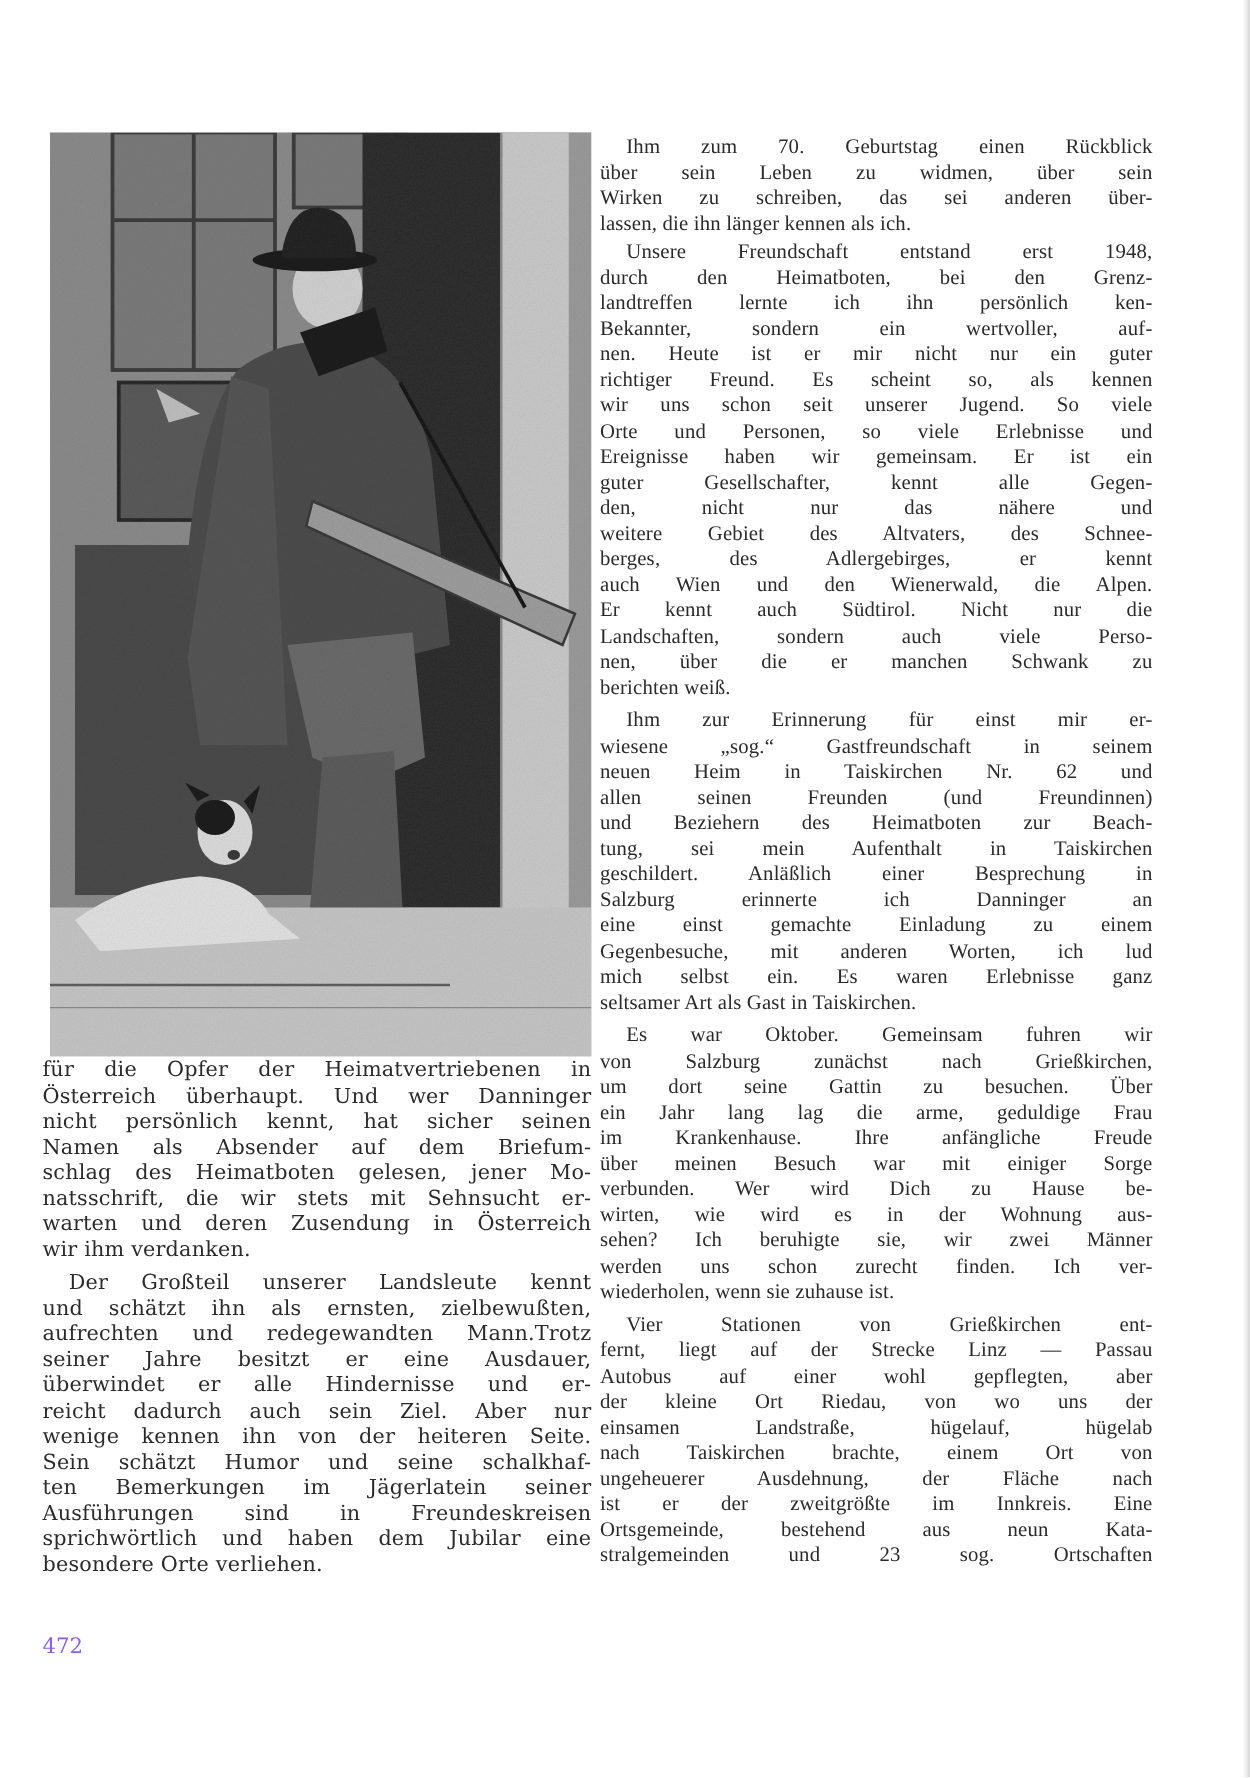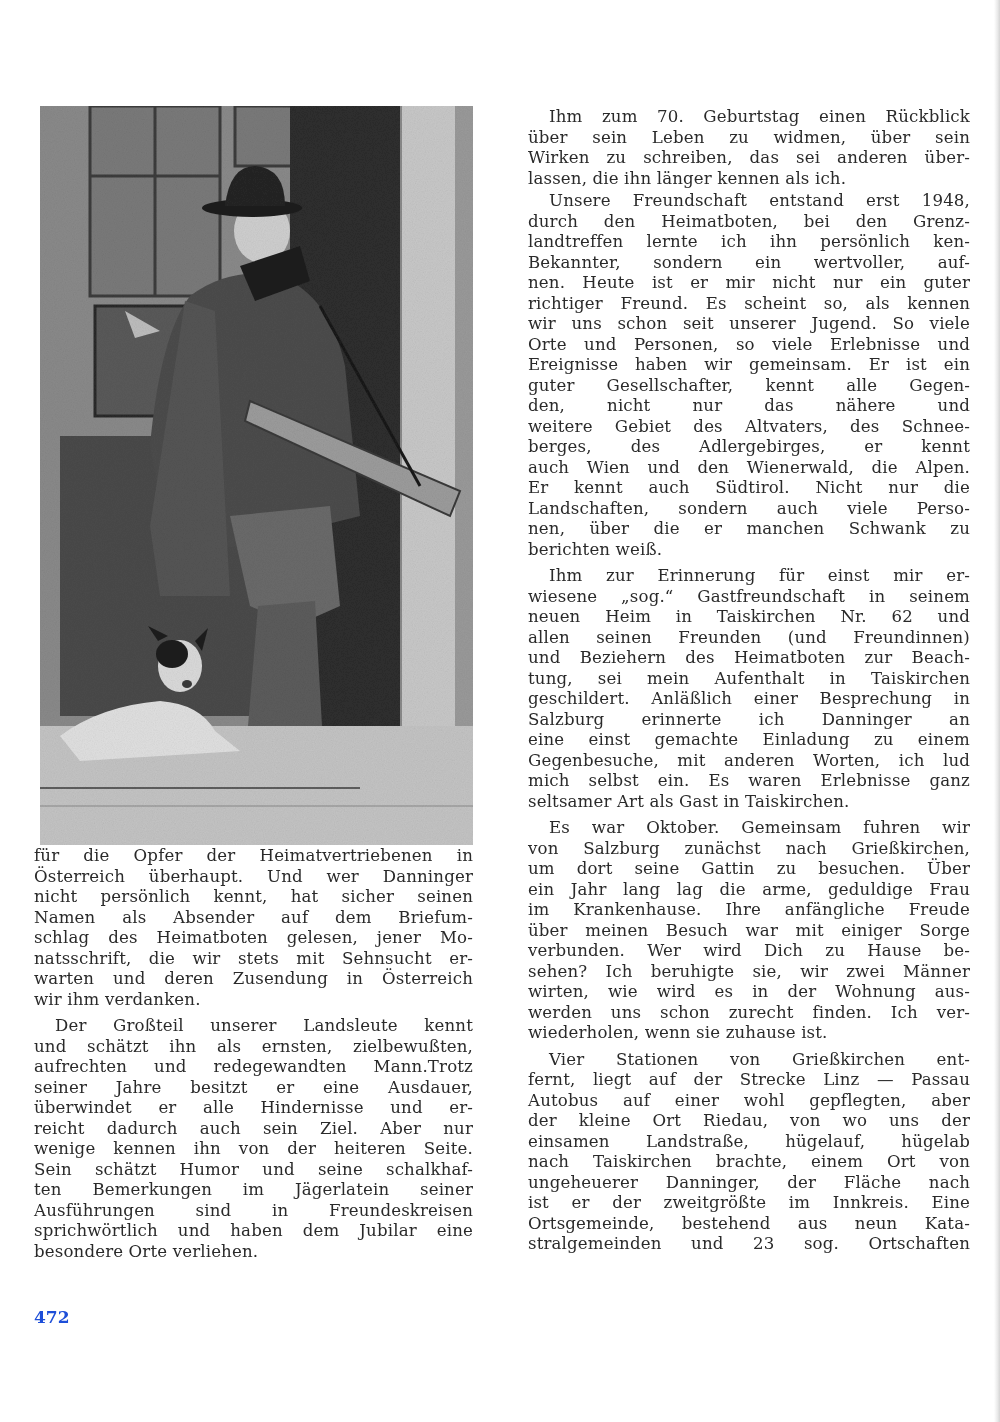--- a/index.html
+++ b/index.html
@@ -16,37 +16,37 @@
       background: linear-gradient(to right, #ffffff, #e9e9e9 60%, #d4d4d4);
     }
     .photo {
       position: absolute; left: 40px; top: 106px; width: 433px; height: 739px;
       background: #8d8d8d;
       overflow: hidden;
     }
     .photo svg { display: block; width: 100%; height: 100%; }
     .col { position: absolute; }
     .col-left { left: 34px; top: 846px; width: 439px; }
-    .col-right { left: 528px; top: 107px; width: 442px; }
+    .col-right { left: 480px; top: 107px; width: 442px; font-family: Liberation Serif, serif; }
     .line {
       font-size: 16.6px;
       line-height: 20.5px;
       height: 20.5px;
       white-space: nowrap;
       text-align: justify;
       text-align-last: justify;
       letter-spacing: 0.15px;
       overflow: visible;
     }
     .line.last { text-align-last: left; }
     .line.indent { padding-left: 21px; }
     .para-gap { height: 6px; }
     .page-number {
       position: absolute; left: 34px; top: 1307px;
-      font-size: 17px; font-weight: bold; color: #1d4ed8;
+      font-size: 17px; font-weight: normal; color: #8b5cf6;
     }
   </style>
 </head>
 <body>
 
 <div class="page-edge"></div>
 
 <div class="photo">
   <svg viewBox="0 0 433 739" preserveAspectRatio="none">
     <defs>
@@ -185,33 +185,33 @@
   </div>
   <div class="para-gap"></div>
   <div>
     <div class="line indent">Es war Oktober. Gemeinsam fuhren wir</div>
     <div class="line">von Salzburg zunächst nach Grießkirchen,</div>
     <div class="line">um dort seine Gattin zu besuchen. Über</div>
     <div class="line">ein Jahr lang lag die arme, geduldige Frau</div>
     <div class="line">im Krankenhause. Ihre anfängliche Freude</div>
     <div class="line">über meinen Besuch war mit einiger Sorge</div>
     <div class="line">verbunden. Wer wird Dich zu Hause be-</div>
+    <div class="line">wirten, wie wird es in der Wohnung aus-</div>
     <div class="line">sehen? Ich beruhigte sie, wir zwei Männer</div>
-    <div class="line">wirten, wie wird es in der Wohnung aus-</div>
     <div class="line">werden uns schon zurecht finden. Ich ver-</div>
     <div class="line last">wiederholen, wenn sie zuhause ist.</div>
   </div>
   <div class="para-gap"></div>
   <div>
     <div class="line indent">Vier Stationen von  Grießkirchen ent-</div>
     <div class="line">fernt, liegt auf der Strecke Linz — Passau</div>
     <div class="line">Autobus auf einer wohl gepflegten, aber</div>
     <div class="line">der kleine Ort Riedau, von wo uns der</div>
     <div class="line">einsamen  Landstraße, hügelauf, hügelab</div>
     <div class="line">nach Taiskirchen brachte, einem Ort von</div>
-    <div class="line">ungeheuerer Danninger, der Fläche nach</div>
+    <div class="line">ungeheuerer Ausdehnung, der Fläche nach</div>
     <div class="line">ist er der zweitgrößte im Innkreis. Eine</div>
     <div class="line">Ortsgemeinde, bestehend aus neun Kata-</div>
     <div class="line">stralgemeinden und 23  sog. Ortschaften</div>
   </div>
 </div>
 
 <div class="page-number">472</div>
 
 </body></html>

